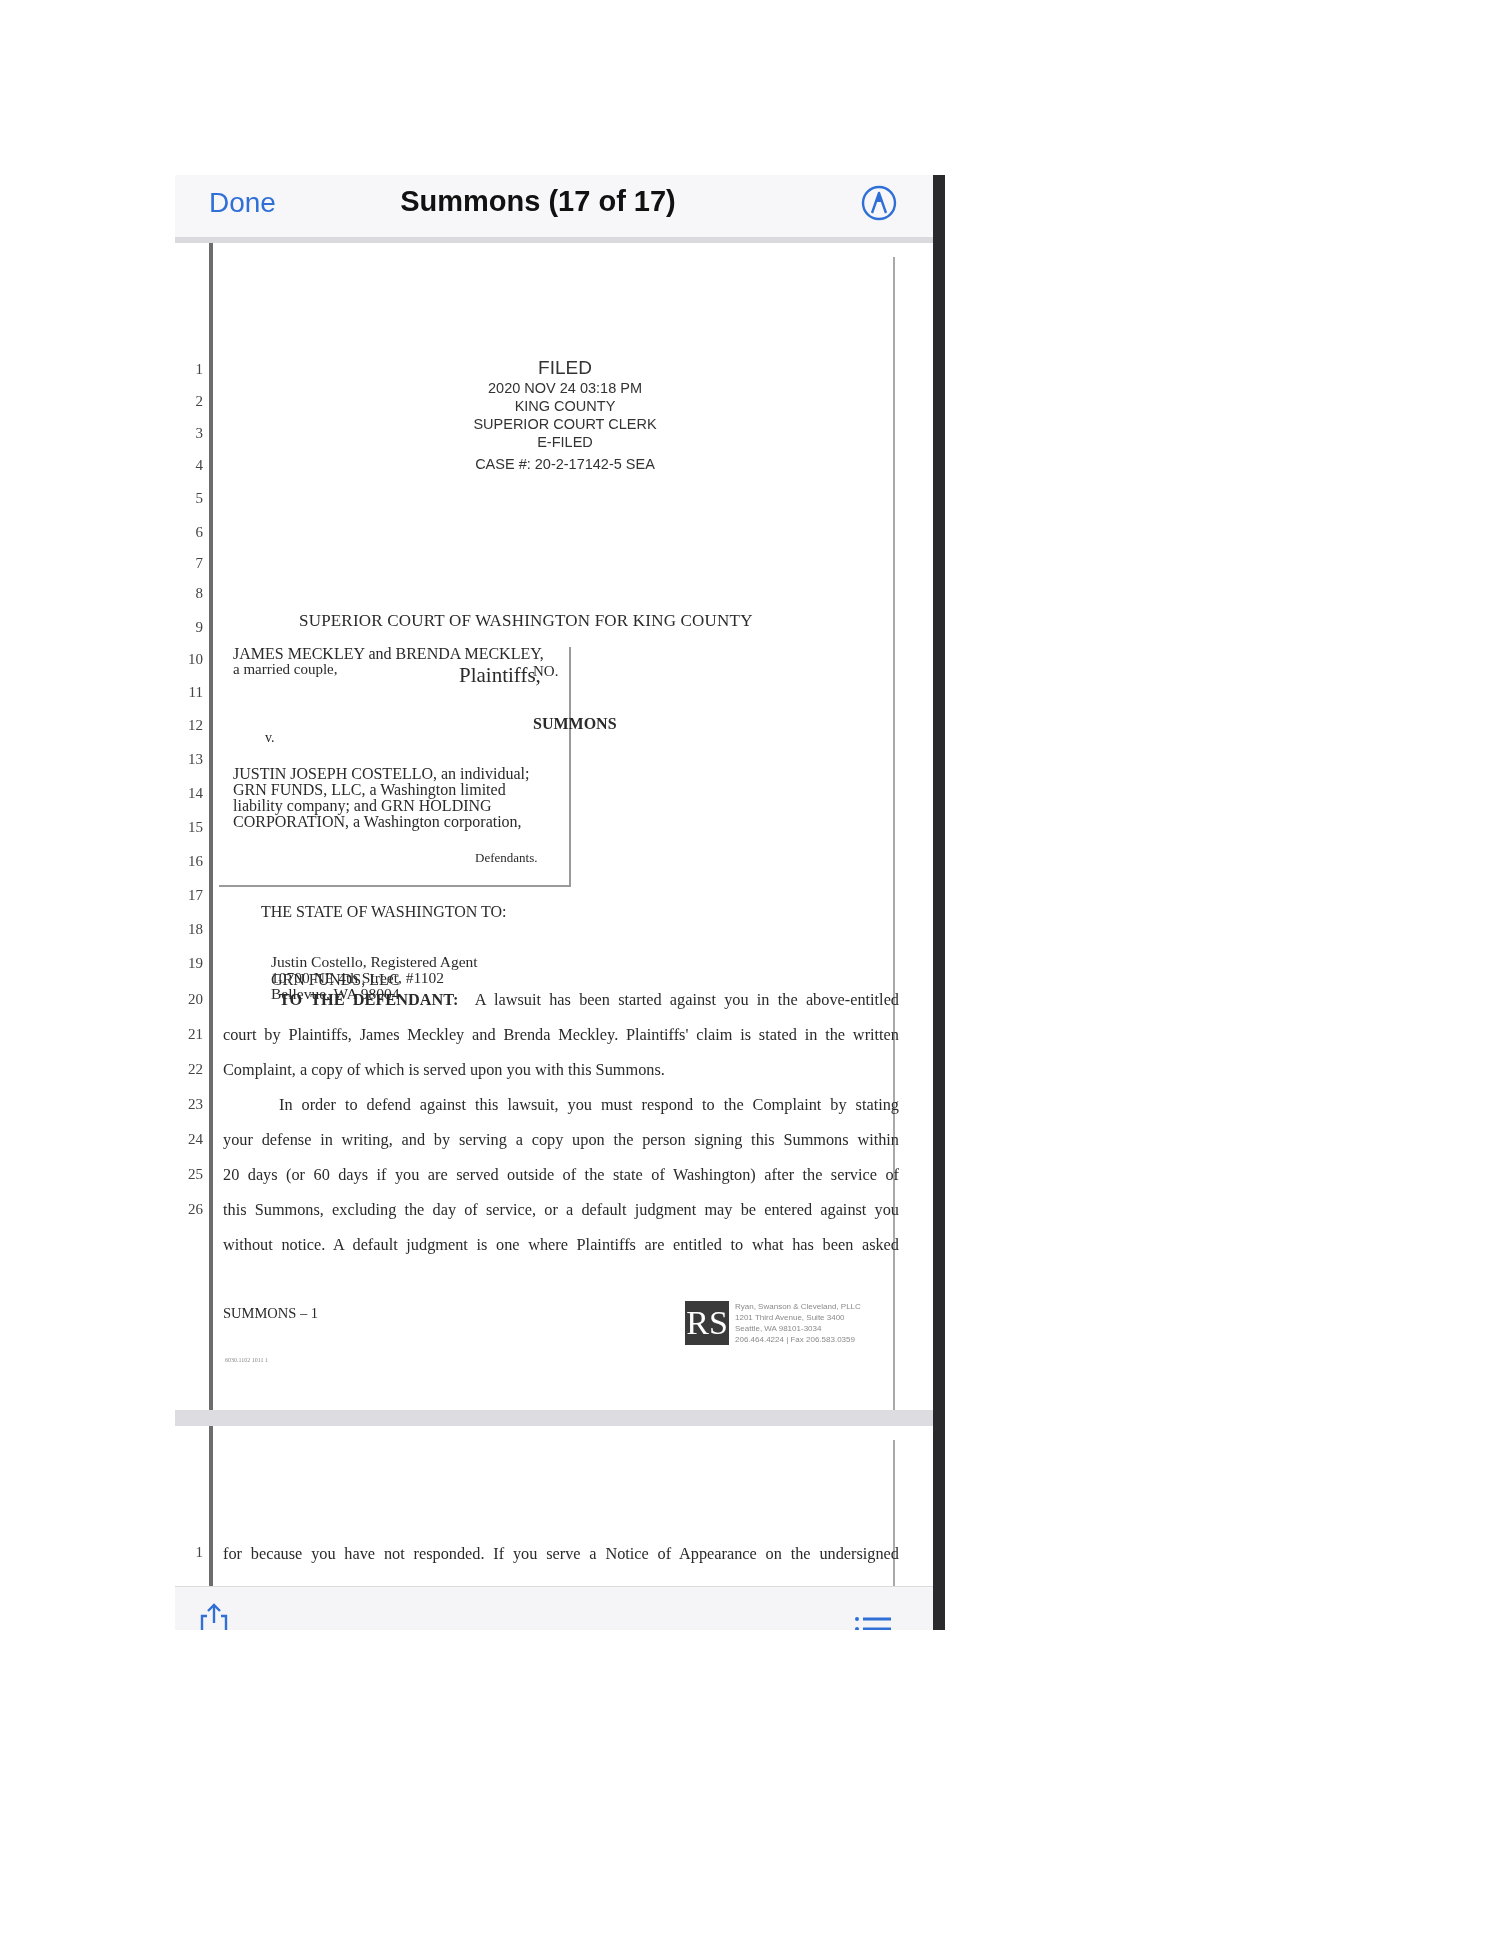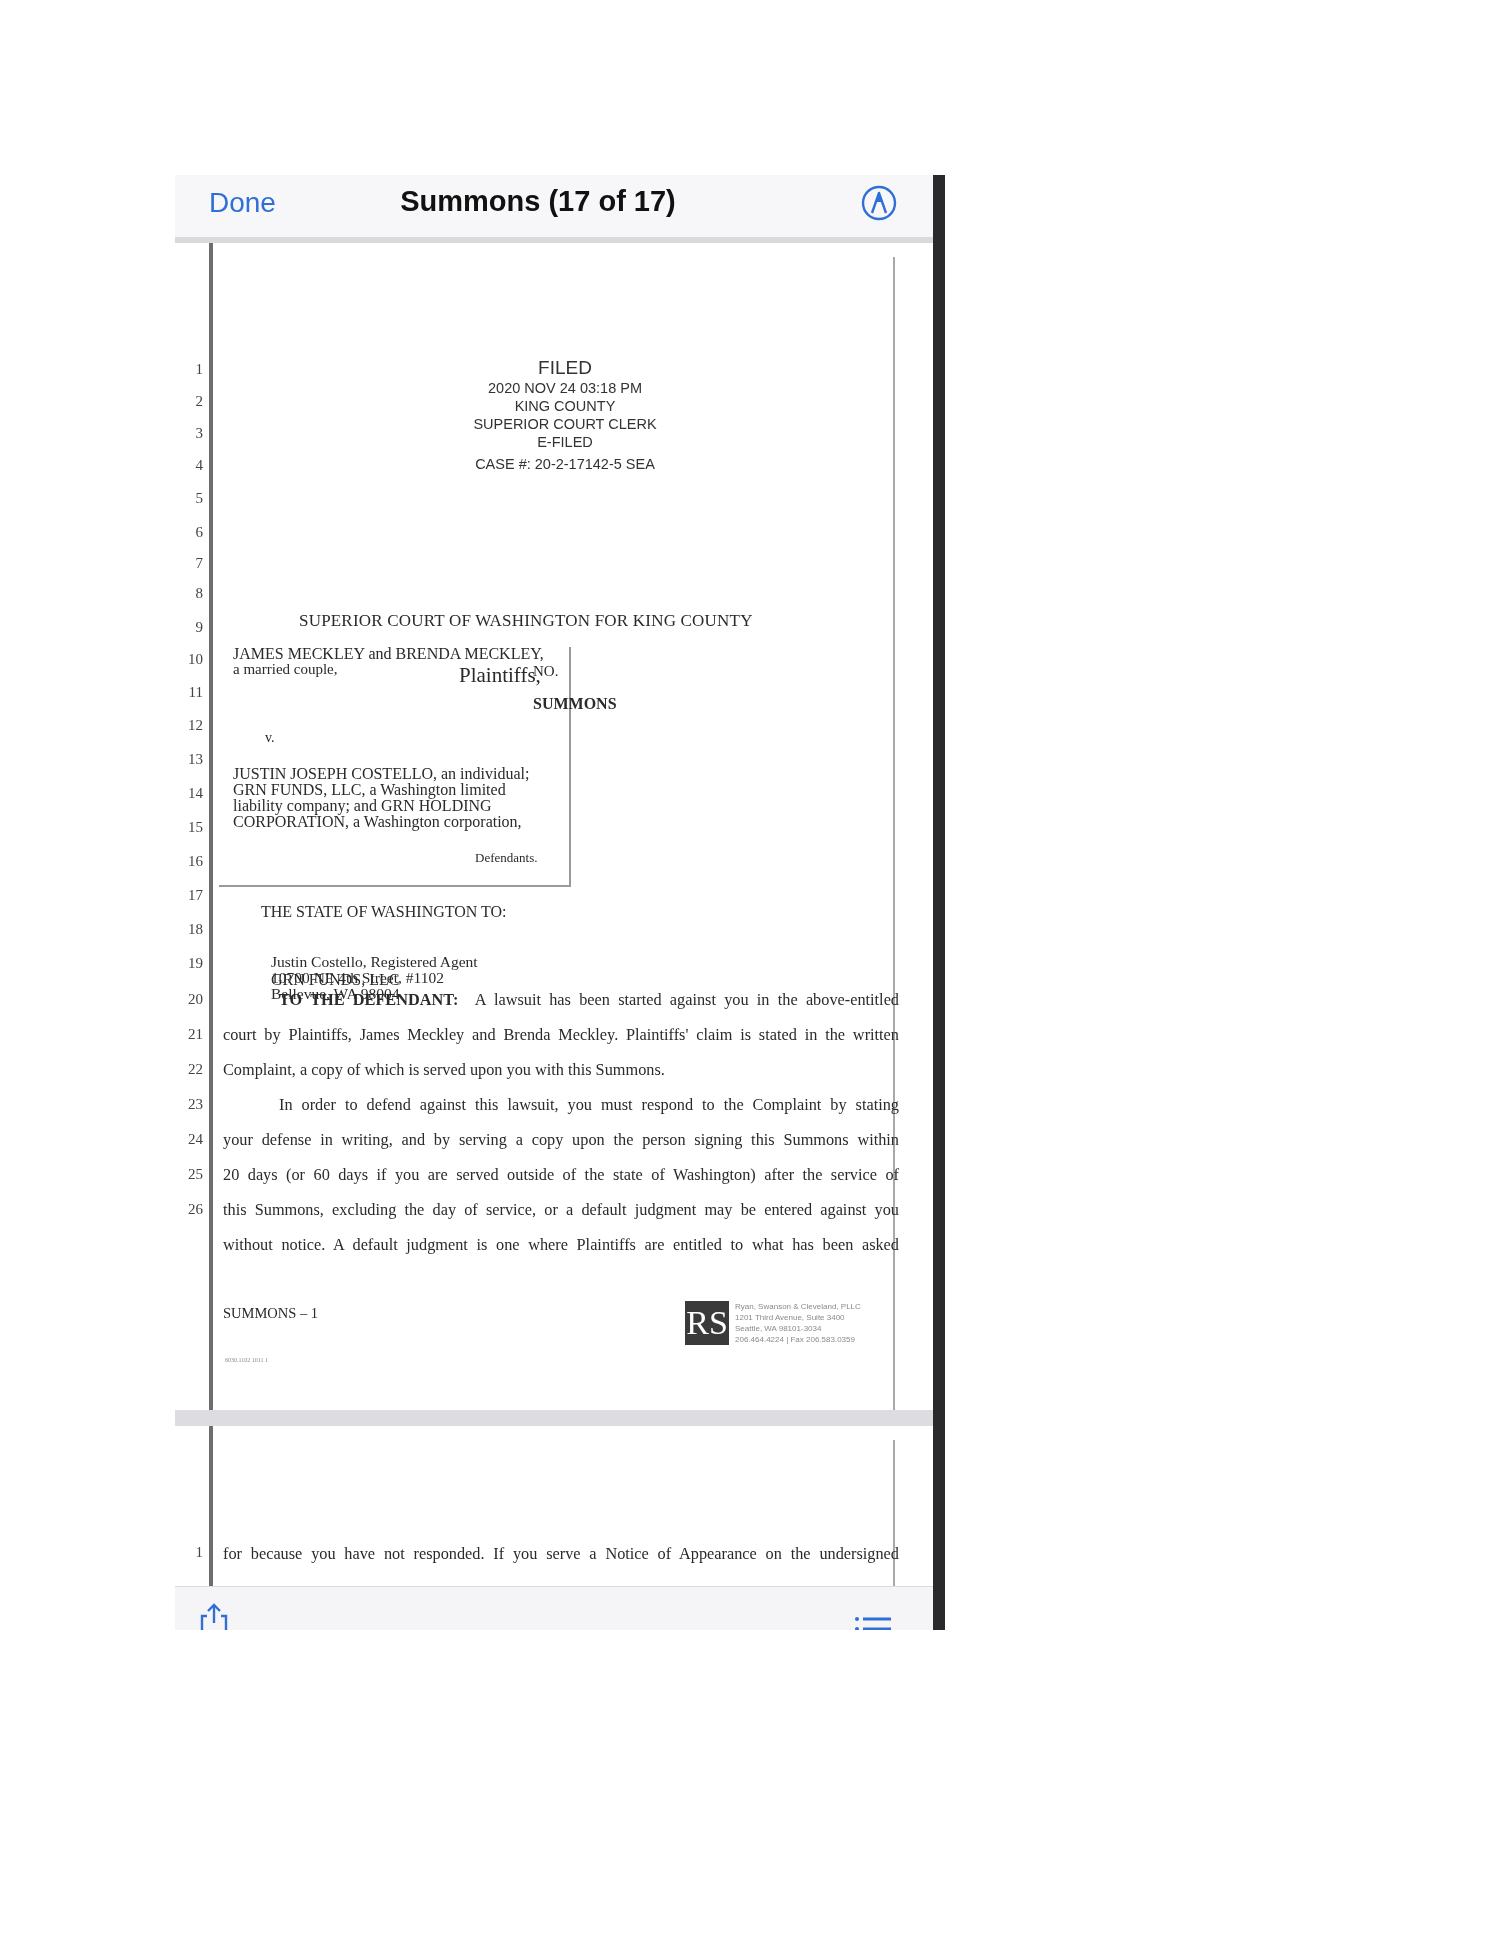--- a/index.html
+++ b/index.html
@@ -112,21 +112,21 @@
     <div class="cap" style="left:58px; top:418px; font-size:15px;">a married couple,</div>
     <div class="cap" style="left:284px; top:424px; font-size:21px;">Plaintiffs,</div>
     <div class="cap" style="left:90px; top:486px; font-size:14px;">v.</div>
     <div class="cap" style="left:58px; top:522px;">JUSTIN JOSEPH COSTELLO, an individual;</div>
     <div class="cap" style="left:58px; top:538px;">GRN FUNDS, LLC, a Washington limited</div>
     <div class="cap" style="left:58px; top:554px;">liability company; and GRN HOLDING</div>
     <div class="cap" style="left:58px; top:570px;">CORPORATION, a Washington corporation,</div>
     <div class="cap" style="left:272px; top:606px; font-size:15px;"></div>
     <div class="cap" style="left:272px; top:606px; font-size:13px;margin-left:28px;">Defendants.</div>
     <div class="cap" style="left:358px; top:420px; font-size:15px;">NO.</div>
-    <div class="cap bold" style="left:358px; top:452px;">SUMMONS</div>
+    <div class="cap bold" style="left:358px; top:472px;">SUMMONS</div>
 
     <div class="t" style="left:46px; top:660px; font-size:16px;margin-left:40px;">THE STATE OF WASHINGTON TO:</div>
     <div class="cap" style="left:96px; top:728px;">GRN FUNDS, LLC</div>
     <div class="cap" style="left:96px; top:710px; font-size:15.5px;">Justin Costello, Registered Agent</div>
     <div class="cap" style="left:96px; top:726px; font-size:15.5px;">10700 NE 4th Street, #1102</div>
     <div class="cap" style="left:96px; top:742px; font-size:15.5px;">Bellevue, WA 98004</div>
 
     <div class="body-line indent" style="top:747px"><span class="bold">TO THE DEFENDANT:</span>&nbsp;&nbsp;<span>A lawsuit has been started against you in the above-entitled</span></div>
     <div class="body-line" style="top:782px">court by Plaintiffs, James Meckley and Brenda Meckley.  Plaintiffs' claim is stated in the written</div>
     <div class="body-line last" style="top:817px">Complaint, a copy of which is served upon you with this Summons.</div>

